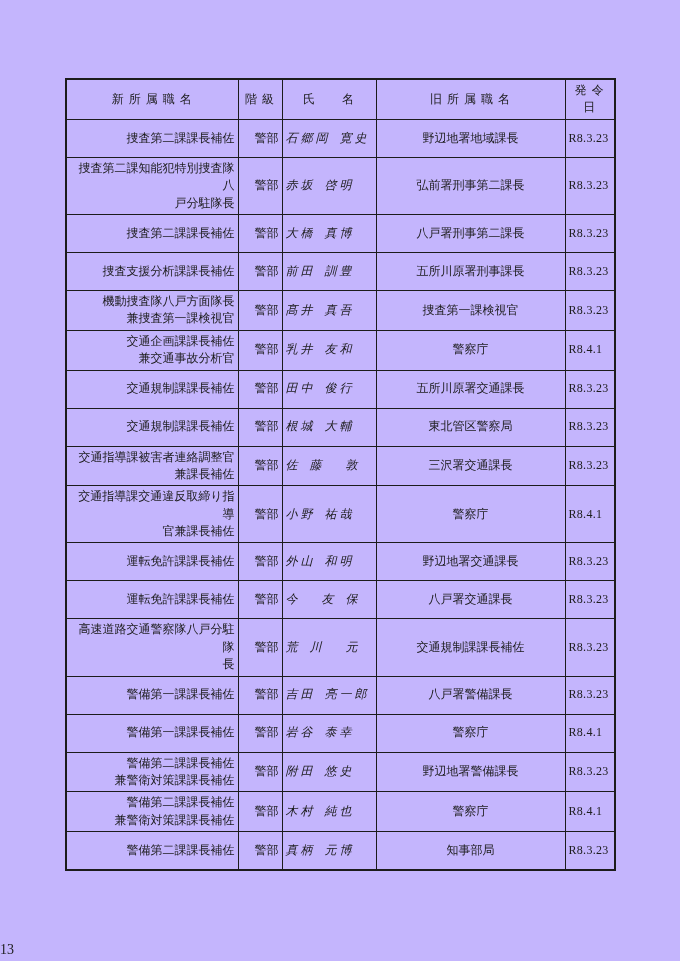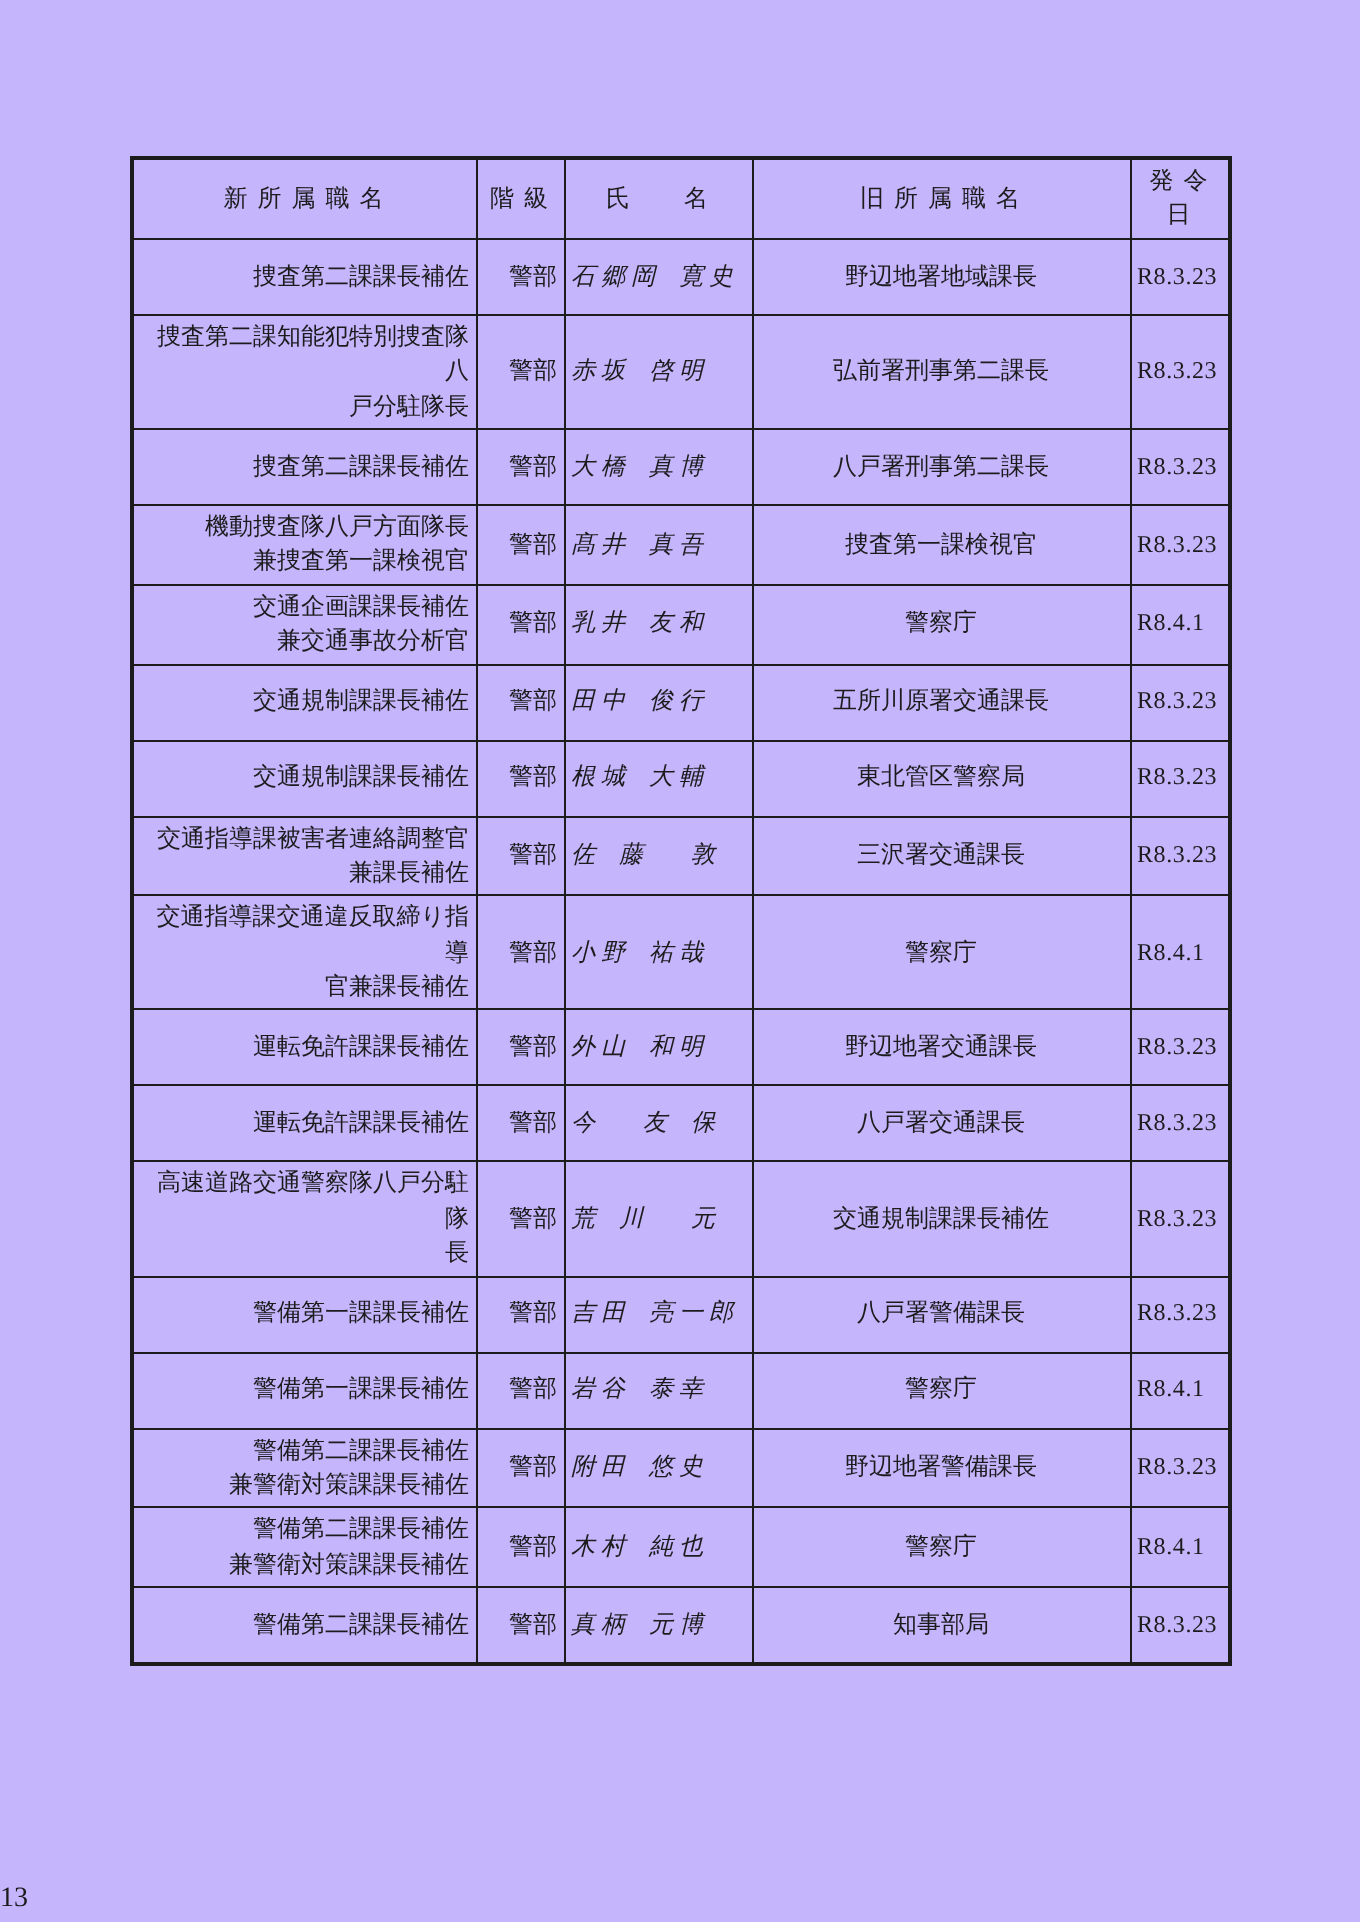--- a/index.html
+++ b/index.html
@@ -100,20 +100,27 @@
           <td class="col-date">R8.3.23</td>
         </tr>
         <tr>
           <td class="col-new">捜査第二課課長補佐</td>
           <td class="col-rank">警部</td>
           <td class="col-name">大 橋　真 博</td>
           <td class="col-old">八戸署刑事第二課長</td>
           <td class="col-date">R8.3.23</td>
         </tr>
         <tr>
+          <td class="col-new">捜査支援分析課課長補佐</td>
+          <td class="col-rank">警部</td>
+          <td class="col-name">前 田　訓 豊</td>
+          <td class="col-old">五所川原署刑事課長</td>
+          <td class="col-date">R8.3.23</td>
+        </tr>
+        <tr>
           <td class="col-new">機動捜査隊八戸方面隊長
 兼捜査第一課検視官</td>
           <td class="col-rank">警部</td>
           <td class="col-name">髙 井　真 吾</td>
           <td class="col-old">捜査第一課検視官</td>
           <td class="col-date">R8.3.23</td>
         </tr>
         <tr>
           <td class="col-new">交通企画課課長補佐
 兼交通事故分析官</td>

